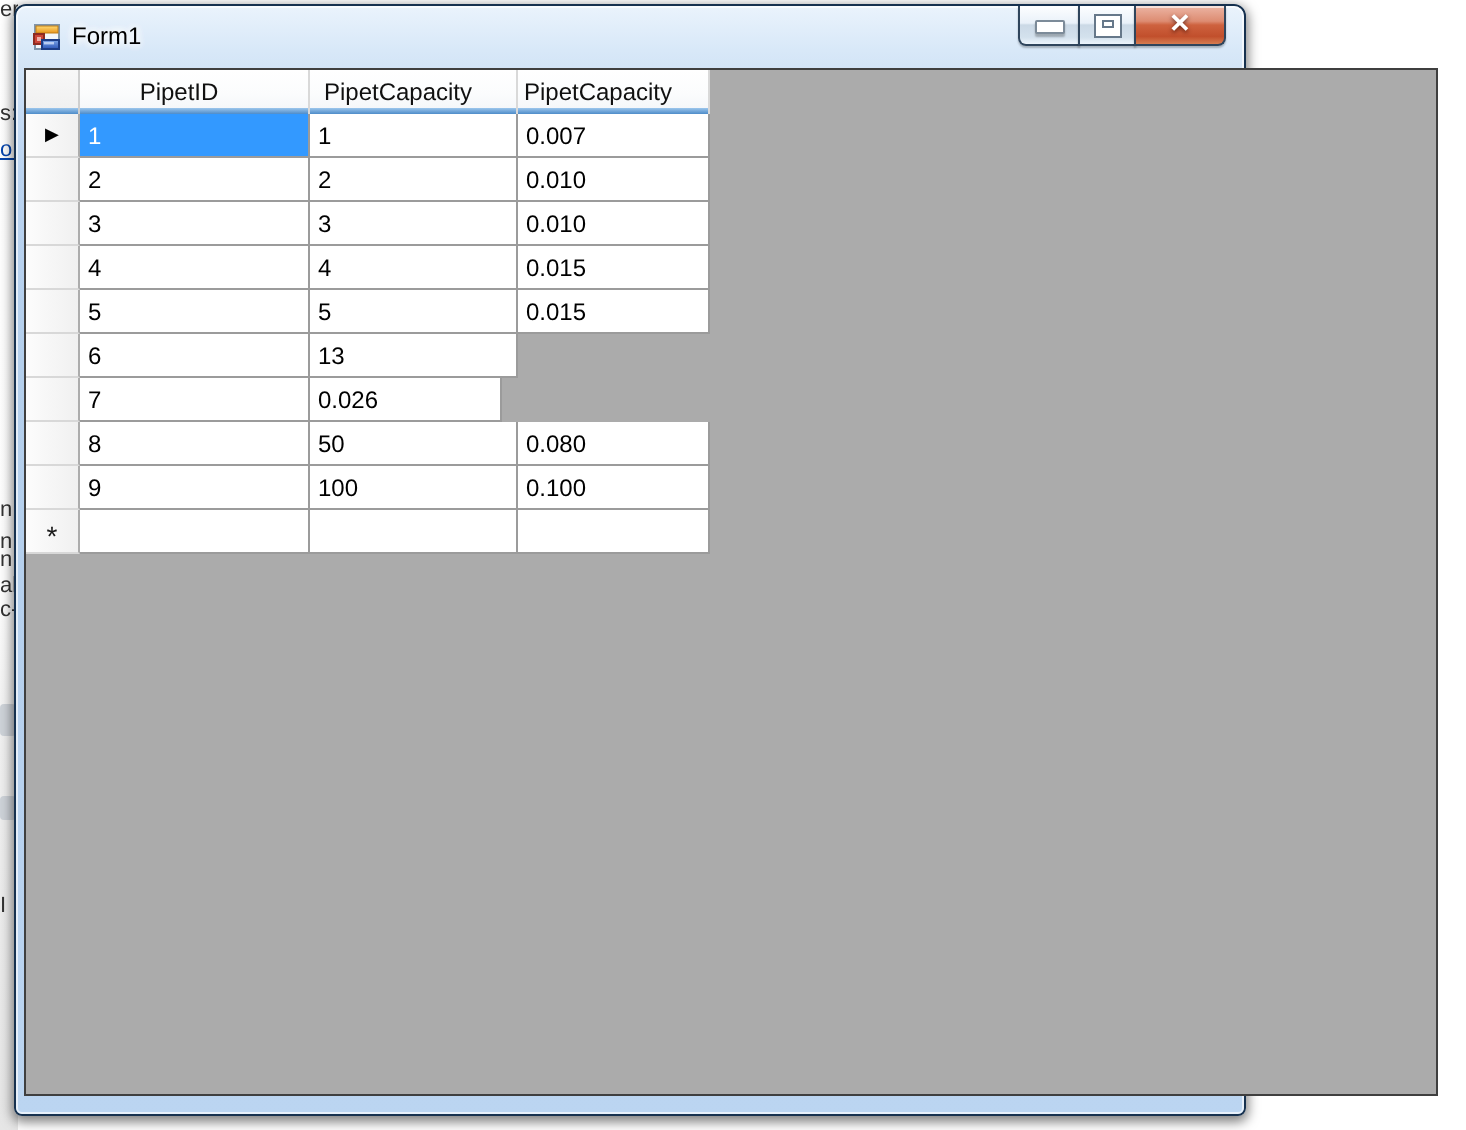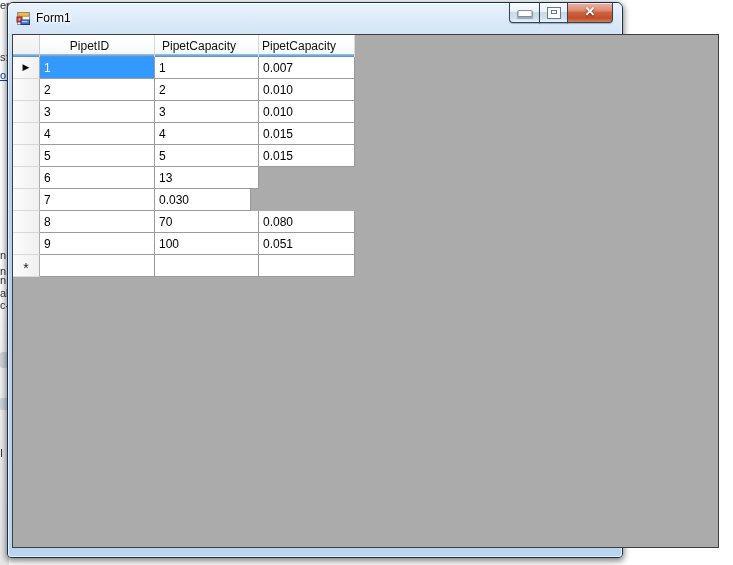--- a/index.html
+++ b/index.html
@@ -202,33 +202,33 @@
             <div class="cell dcell w-tol">0.015</div>
           </div>
           <div class="drow">
             <div class="cell rowhdr"></div>
             <div class="cell dcell w-id">6</div>
             <div class="cell dcell w-cap">13</div>
           </div>
           <div class="drow">
             <div class="cell rowhdr"></div>
             <div class="cell dcell w-id">7</div>
-            <div class="cell dcell w-tol">0.030</div>
+            <div class="cell dcell w-tol">0.026</div>
           </div>
           <div class="drow">
             <div class="cell rowhdr"></div>
             <div class="cell dcell w-id">8</div>
-            <div class="cell dcell w-cap">70</div>
+            <div class="cell dcell w-cap">50</div>
             <div class="cell dcell w-tol">0.080</div>
           </div>
           <div class="drow">
             <div class="cell rowhdr"></div>
             <div class="cell dcell w-id">9</div>
             <div class="cell dcell w-cap">100</div>
-            <div class="cell dcell w-tol">0.051</div>
+            <div class="cell dcell w-tol">0.100</div>
           </div>
           <div class="drow">
             <div class="cell rowhdr">
               <span class="star">*</span>
             </div>
             <div class="cell dcell w-id"></div>
             <div class="cell dcell w-cap"></div>
             <div class="cell dcell w-tol"></div>
           </div>
         </div>

